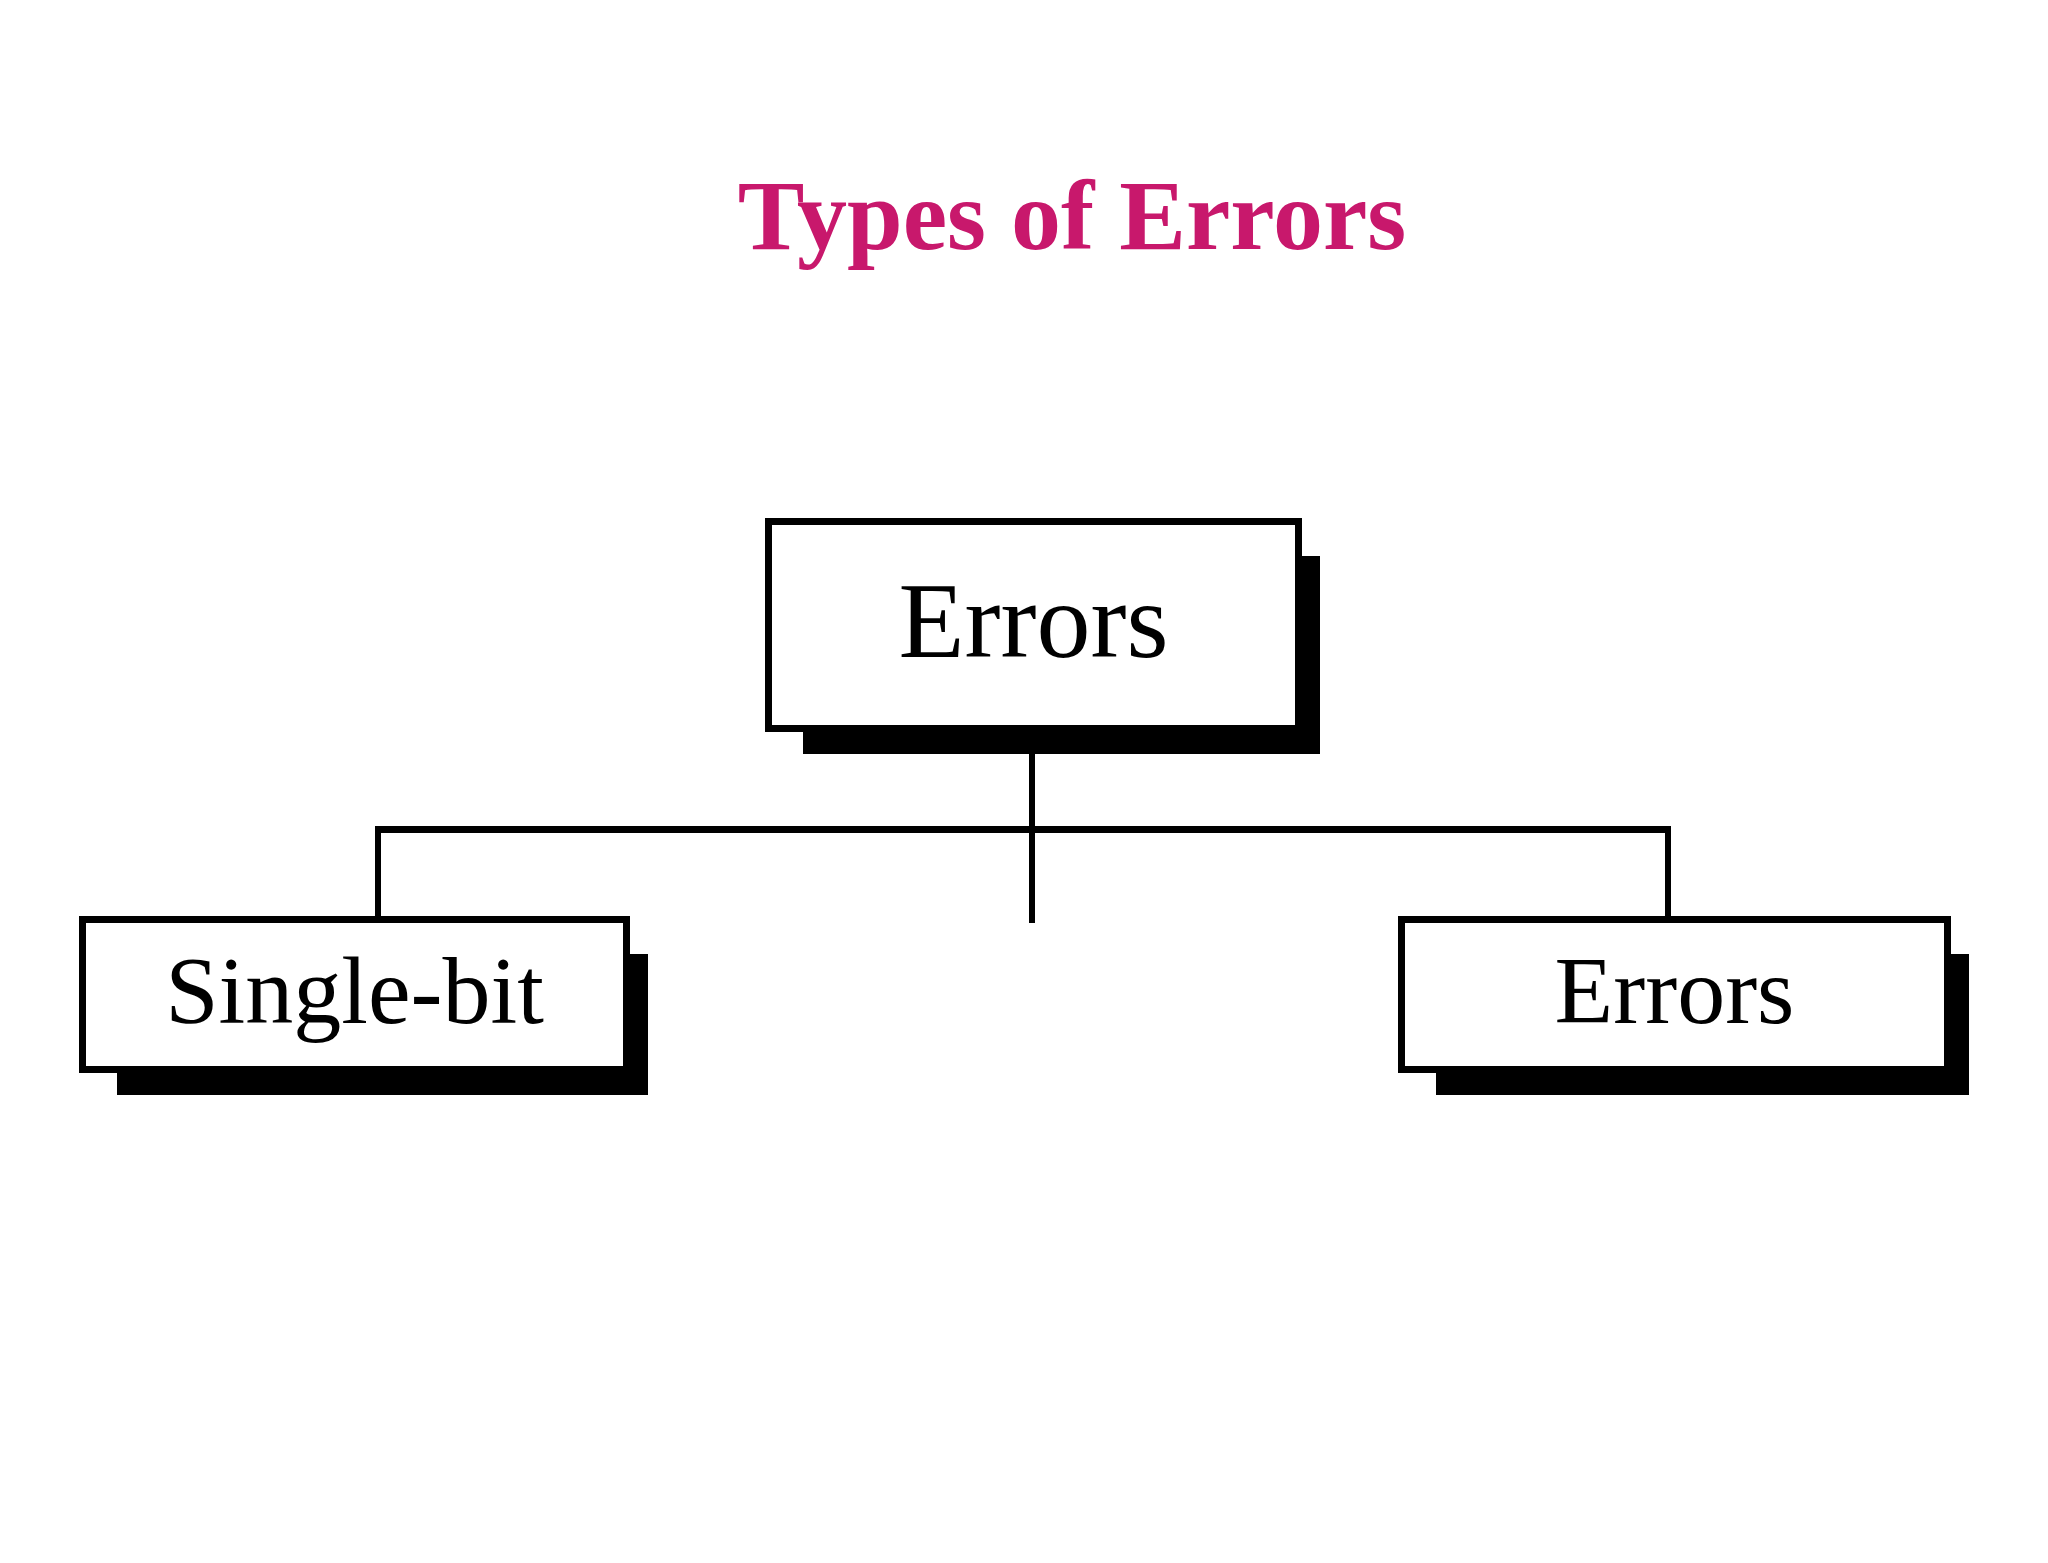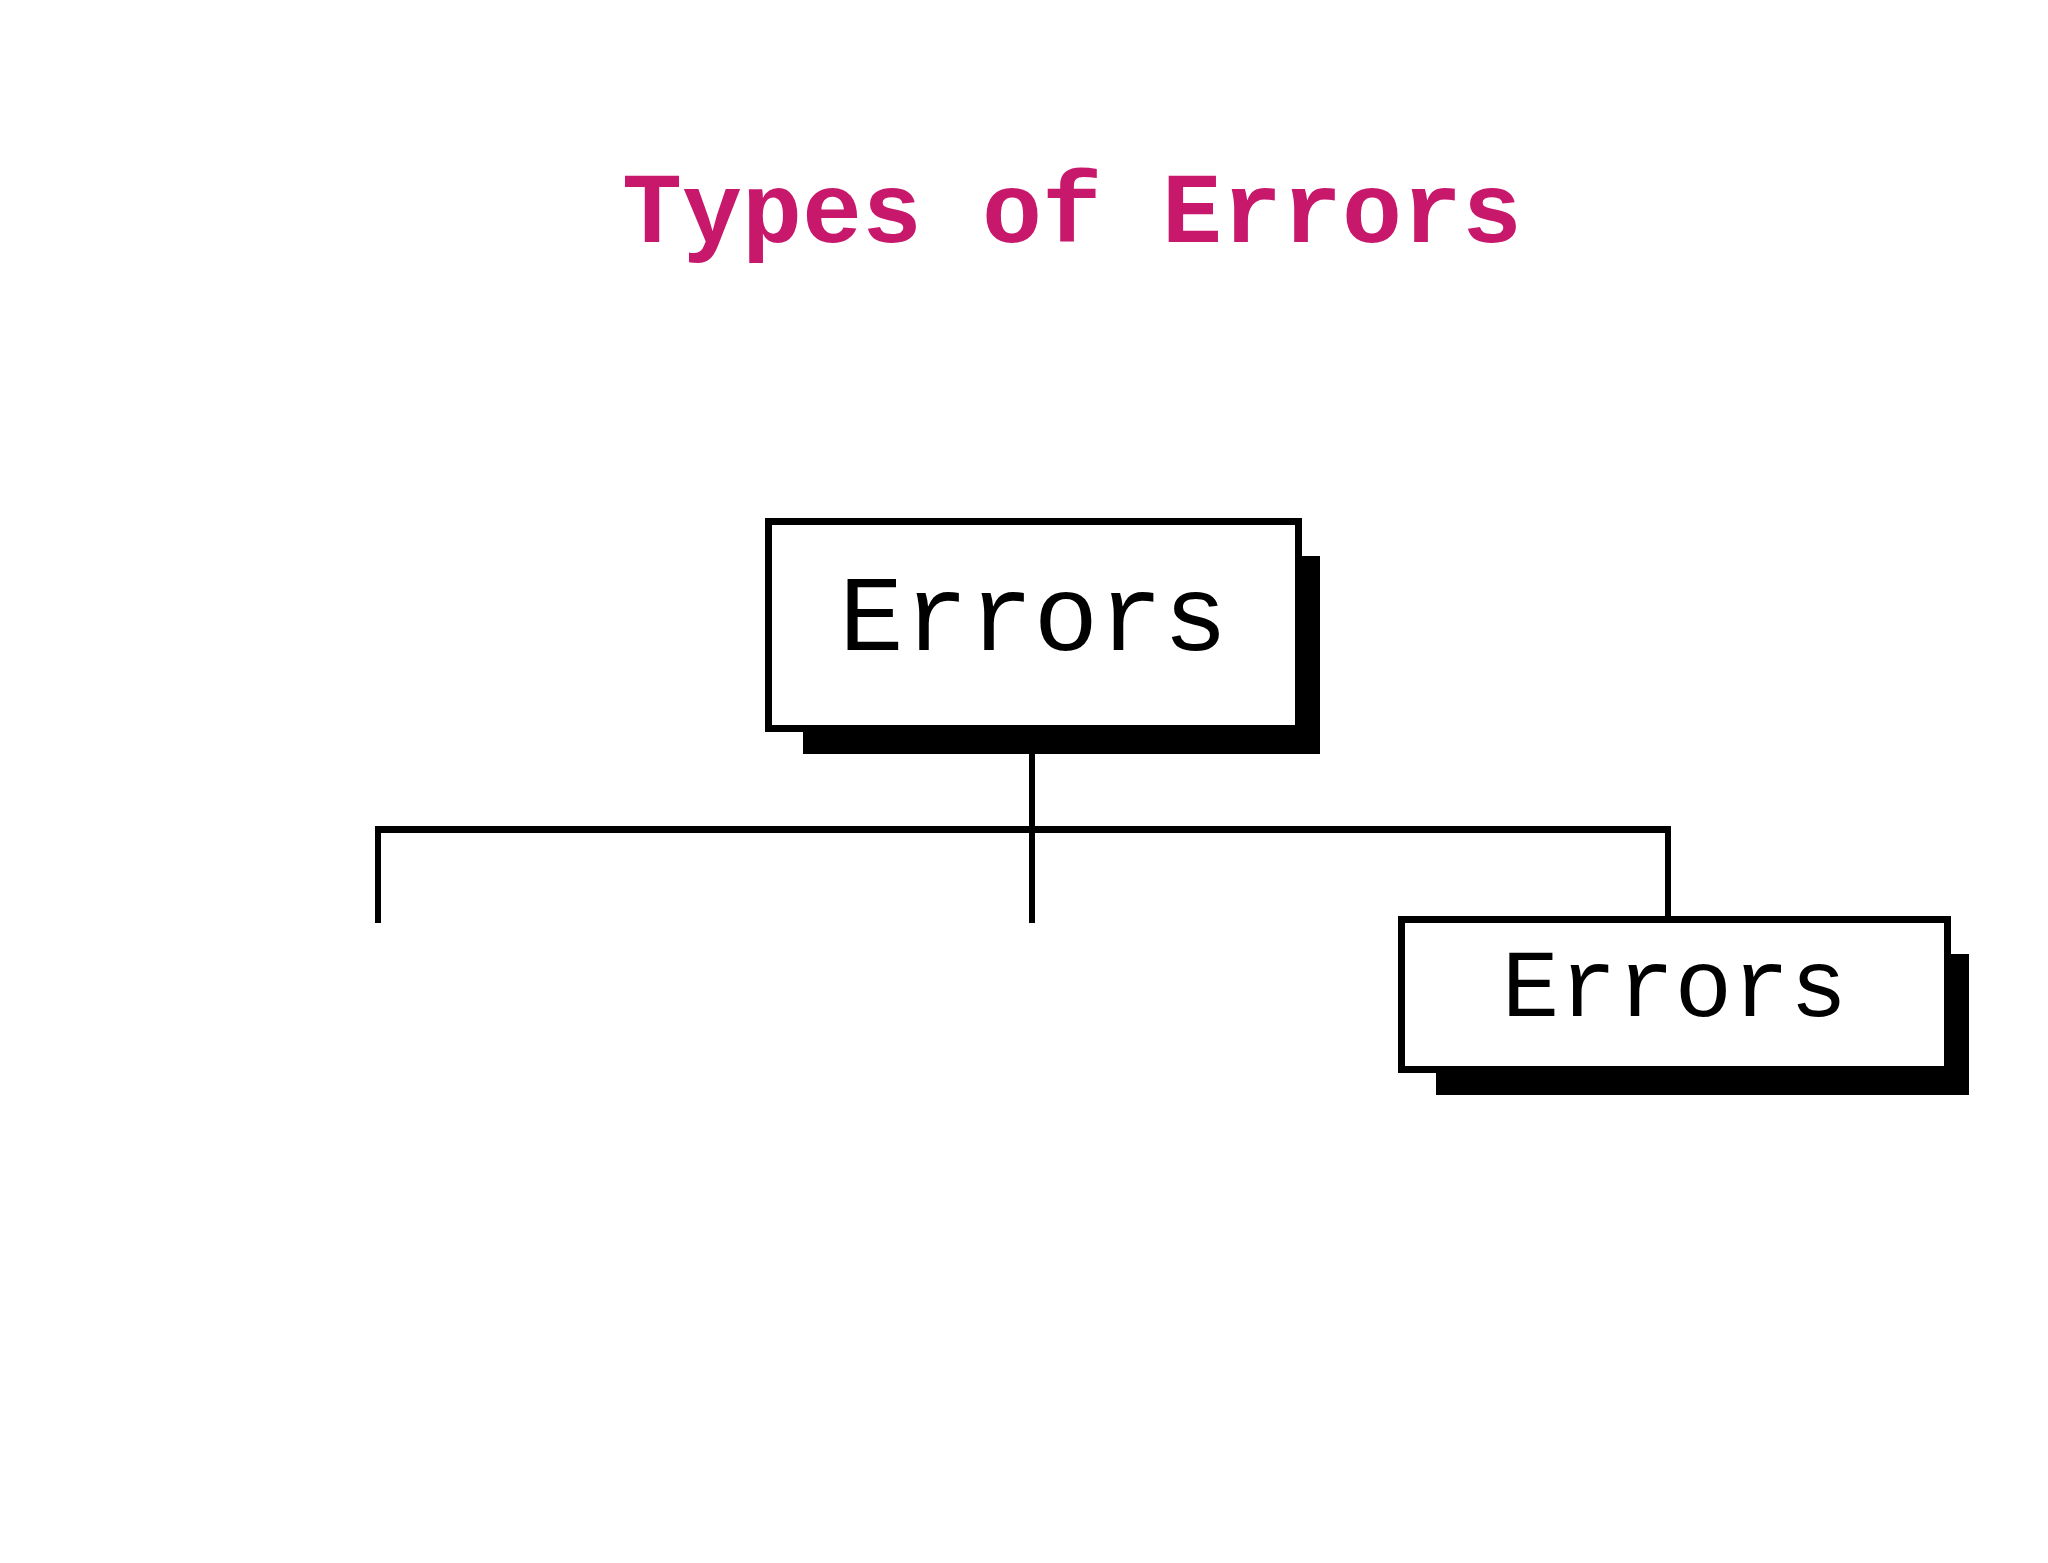--- a/index.html
+++ b/index.html
@@ -6,21 +6,21 @@
     margin: 0;
     padding: 0;
     background: #ffffff;
   }
   .stage {
     position: relative;
     width: 2048px;
     height: 1563px;
     overflow: hidden;
     background: var(--color-background, #ffffff);
-    font-family: Liberation Mono, monospace;
+    font-family: Liberation Serif, serif;
   }
   .slide-title {
     position: absolute;
     left: 96px;
     right: 0;
     top: 158px;
     margin: 0;
     text-align: center;
     font-weight: bold;
     font-size: 100px;
@@ -84,20 +84,26 @@
   <div class="connector drop-mid"></div>
   <div class="connector drop-right"></div>
 
   <div class="node root">
     <div class="node-shadow"></div>
     <div class="node-face">
       <span class="node-label">Errors</span>
     </div>
   </div>
 
+  <div class="node single">
+    <div class="node-shadow"></div>
+    <div class="node-face">
+      <span class="node-label">Single-bit</span>
+    </div>
+  </div>
 
 
   <div class="node burst">
     <div class="node-shadow"></div>
     <div class="node-face">
       <span class="node-label">Errors</span>
     </div>
   </div>
 
 </div>

